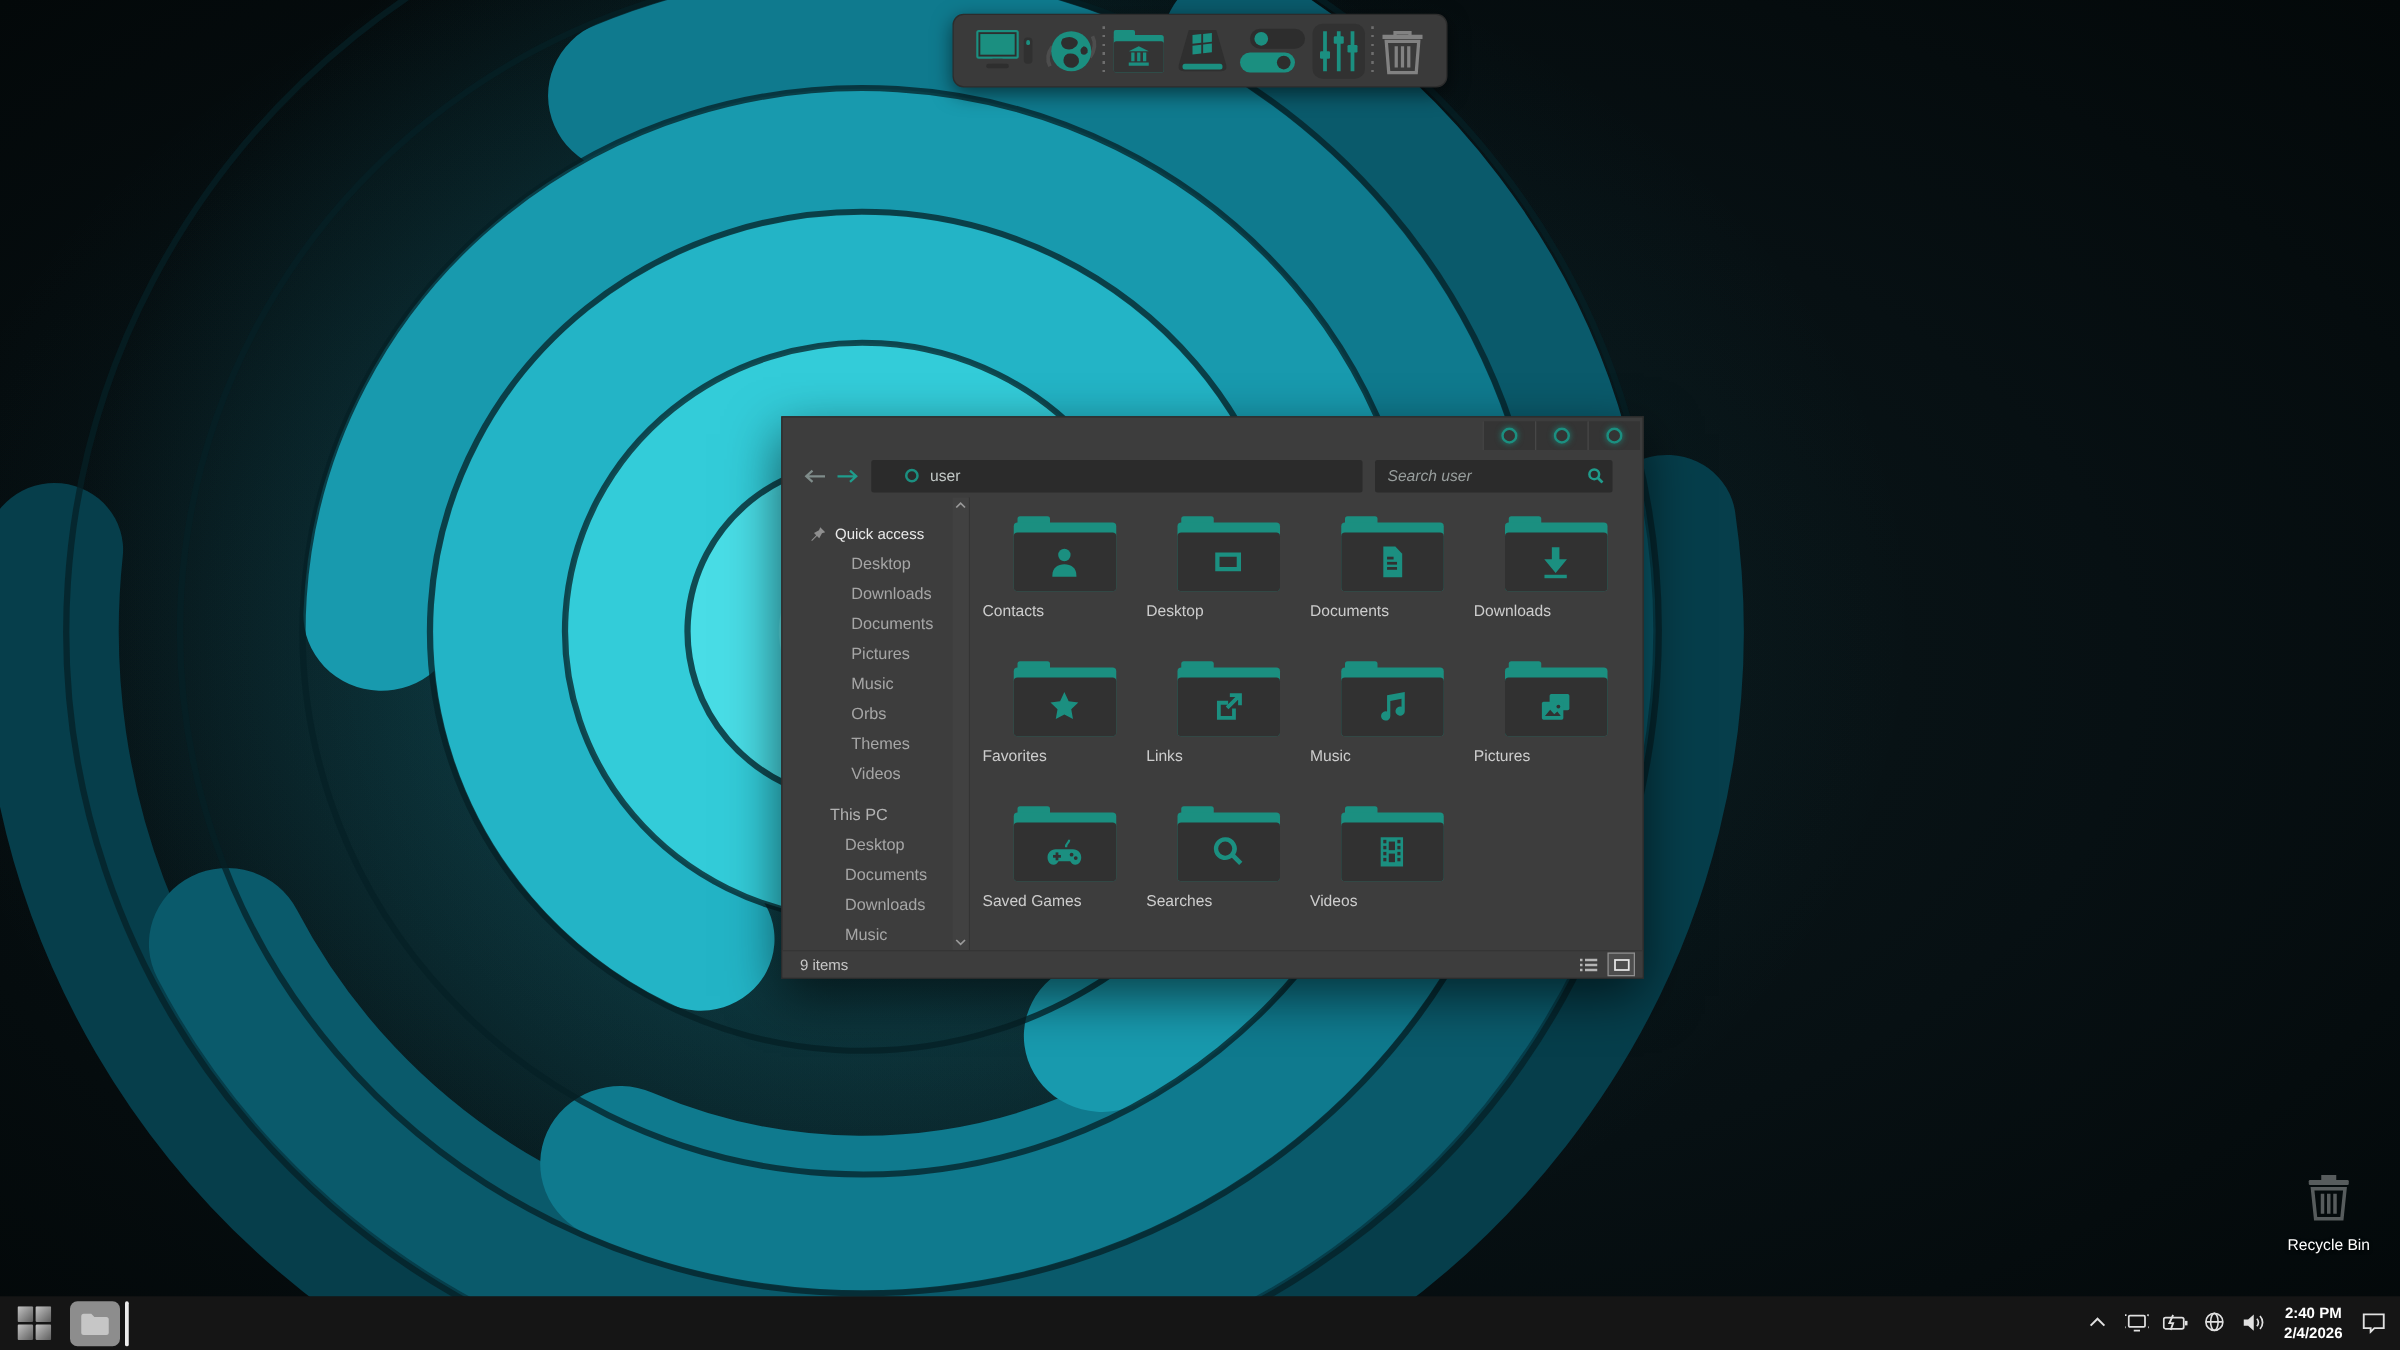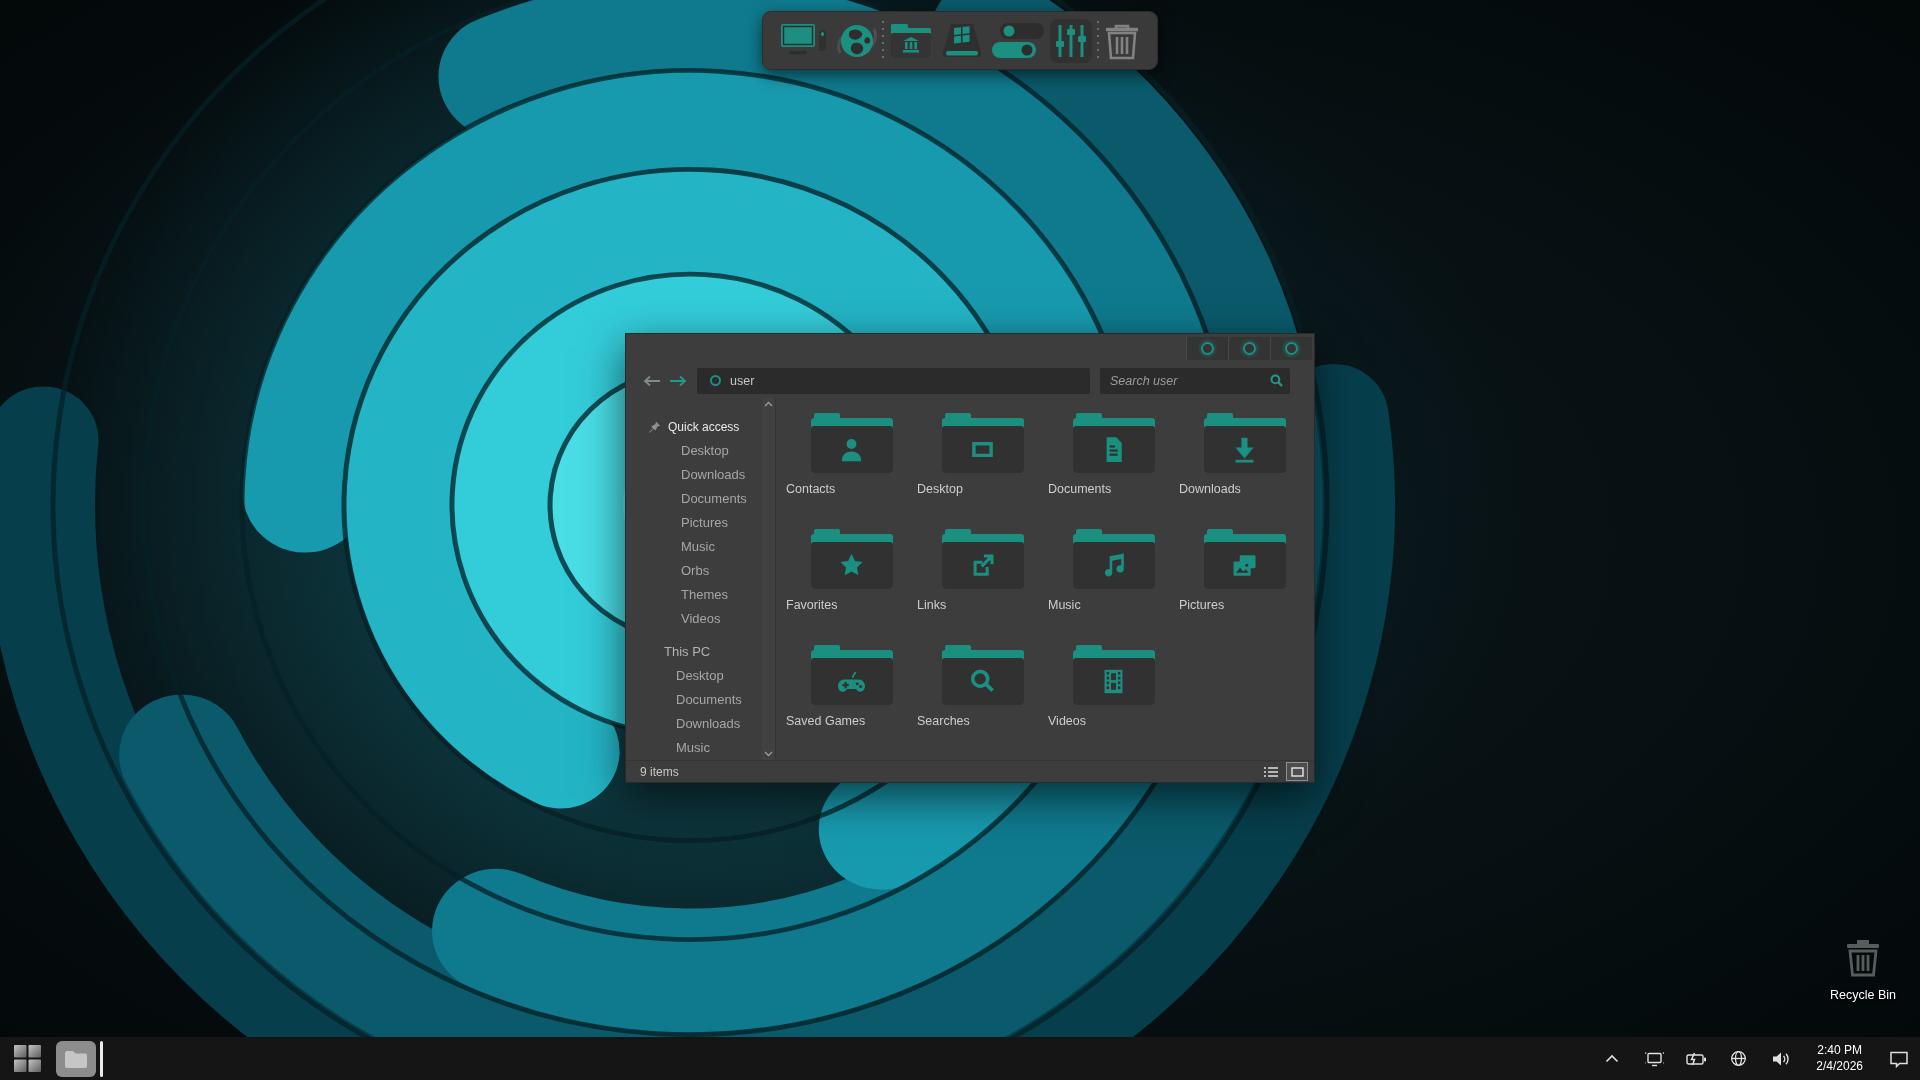--- a/index.html
+++ b/index.html
@@ -25,21 +25,21 @@
     display:flex;flex-direction:column;}
   .titlebar{height:29px;position:relative;flex:0 0 auto;}
   .caps{position:absolute;right:2px;top:3px;display:flex;}
   .cap-btn{width:41px;height:23px;background:#343434;border-left:1px solid #474747;
     display:flex;align-items:center;justify-content:center;cursor:pointer;}
   .orb{width:9px;height:9px;border-radius:50%;border:2px solid #1b8f80;box-shadow:0 0 5px rgba(27,143,128,.8);}
 
   .toolbar{height:35px;flex:0 0 auto;display:flex;align-items:center;padding-left:13px;}
   .nav-arrow{width:26px;height:22px;display:flex;align-items:center;justify-content:center;cursor:pointer;}
   .addr{margin-left:6px;width:393px;height:26px;background:#2b2b2b;border-radius:2px;
-    display:flex;align-items:center;padding-left:13px;box-sizing:border-box;}
+    display:flex;align-items:center;padding-left:27px;box-sizing:border-box;}
   .addr-dot{width:7px;height:7px;border-radius:50%;border:2px solid #1b8f80;margin-right:9px;}
   .addr-text{font-size:12.5px;color:#c2c8c6;}
   .searchbox{margin-left:10px;width:190px;height:26px;background:#2b2b2b;border-radius:2px;
     position:relative;display:flex;align-items:center;}
   .searchbox input{flex:1;background:transparent;border:none;outline:none;color:#cfcfcf;
     font-size:12.5px;padding:0 26px 0 10px;font-family:"Liberation Sans",sans-serif;}
   .searchbox input::placeholder{font-style:italic;color:#989e9d;}
   .search-glyph{position:absolute;right:7px;top:6px;}
 
   .body{flex:1;display:flex;min-height:0;}
@@ -74,21 +74,21 @@
   .recycle{position:absolute;left:1820px;top:934px;width:86px;text-align:center;cursor:pointer;}
   .recycle-label{display:block;margin-top:4px;font-size:12.5px;color:#fff;text-shadow:0 1px 3px #000;}
 
   
   .taskbar{position:absolute;left:0;right:0;bottom:0;height:43px;background:#151515;
     display:flex;align-items:center;padding:0 6px;}
   .tb-btn{display:flex;align-items:center;justify-content:center;cursor:pointer;}
   .start{width:42px;height:43px;}
   .task-explorer{margin-left:8px;width:40px;height:36px;background:#8d8d8d;border-radius:6px;}
   .active-line{width:3px;height:36px;background:#ececec;border-radius:2px;margin-left:4px;}
-  .tray{margin-left:auto;display:flex;align-items:center;gap:20px;padding-right:4px;}
+  .tray{margin-left:auto;display:flex;align-items:flex-start;gap:9px;padding-right:4px;font-weight:bold;}
   .tray-ic{display:flex;align-items:center;justify-content:center;width:22px;height:30px;cursor:pointer;}
   .clock{text-align:center;color:#fff;font-size:12px;line-height:1.32;margin:0 5px;cursor:pointer;}
 </style>
 </head>
 <body>
 
 <div class="screen">
 
   <svg class="wallpaper" width="1920" height="1080" viewBox="0 0 1920 1080">
     <defs>

